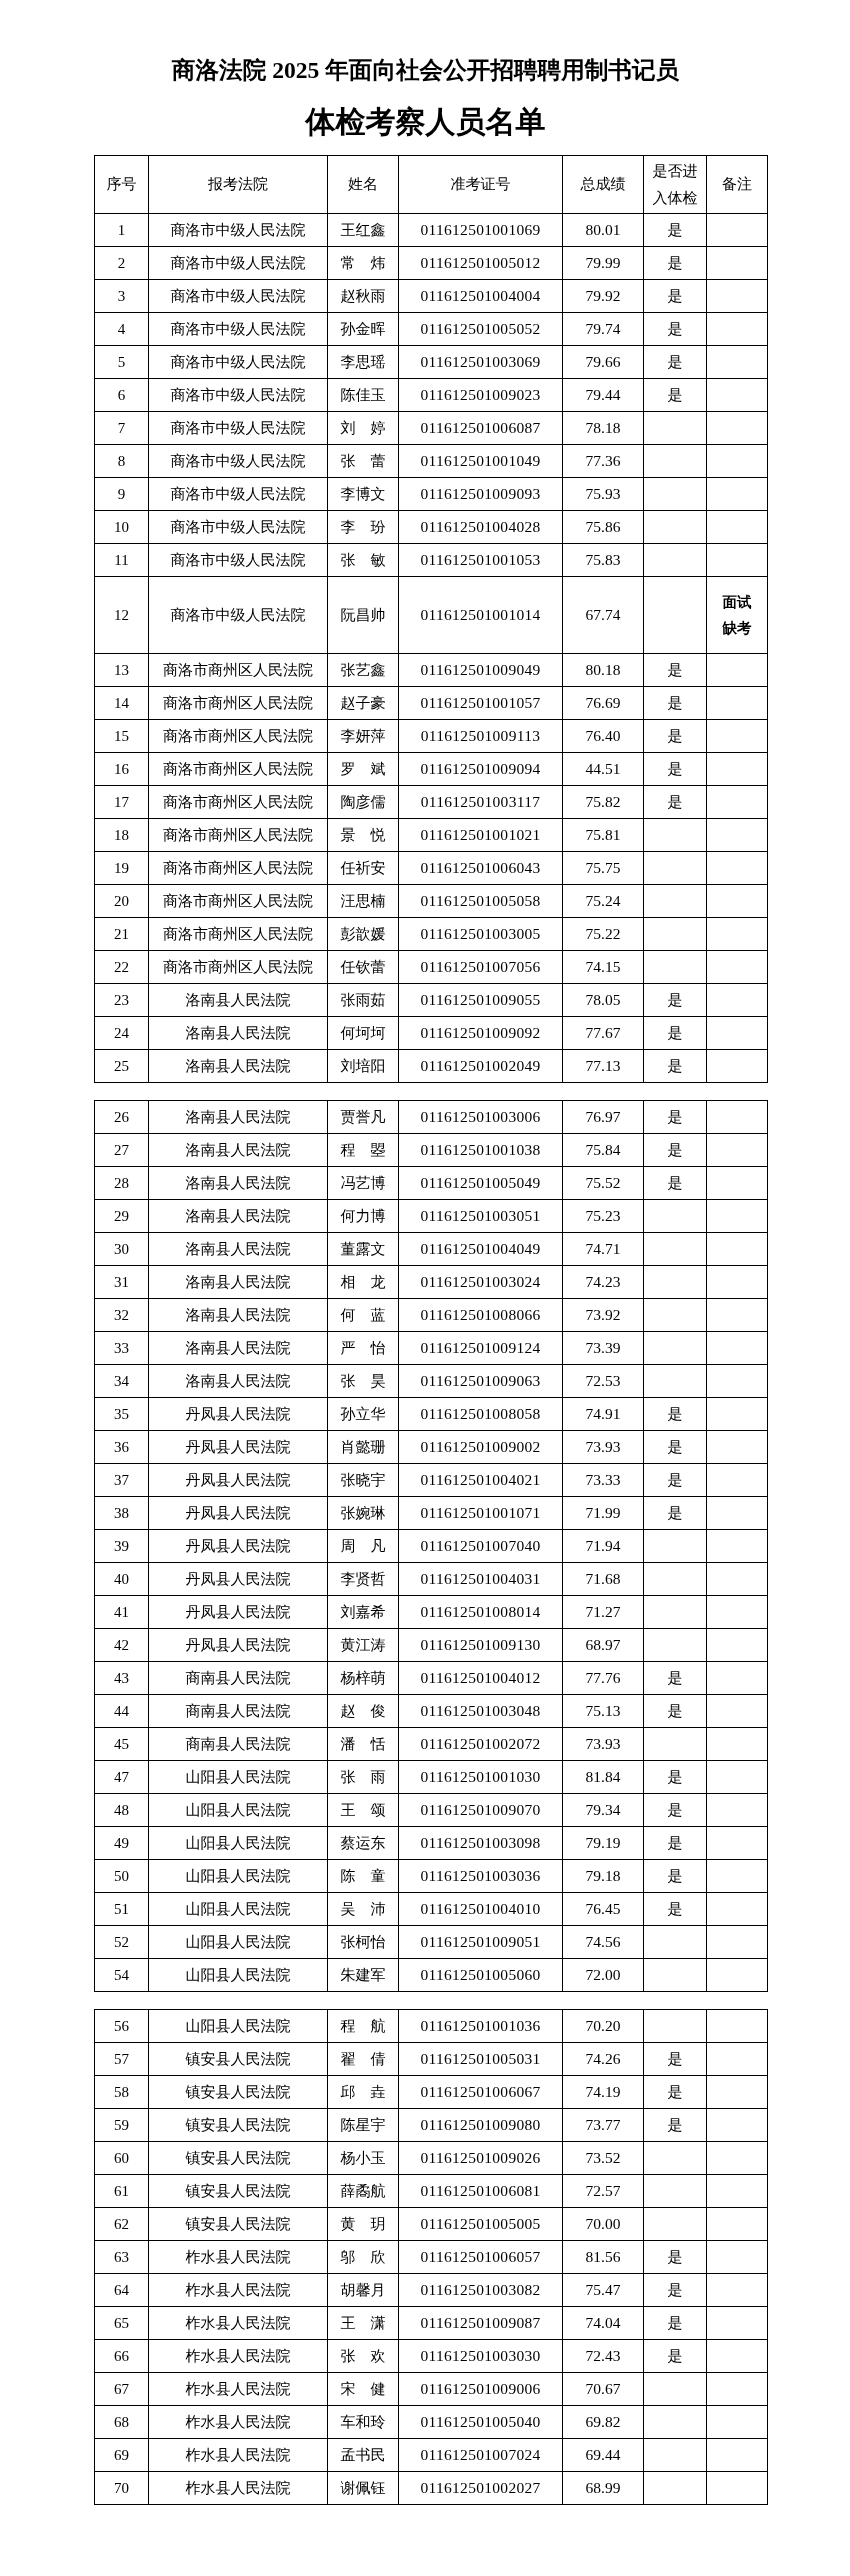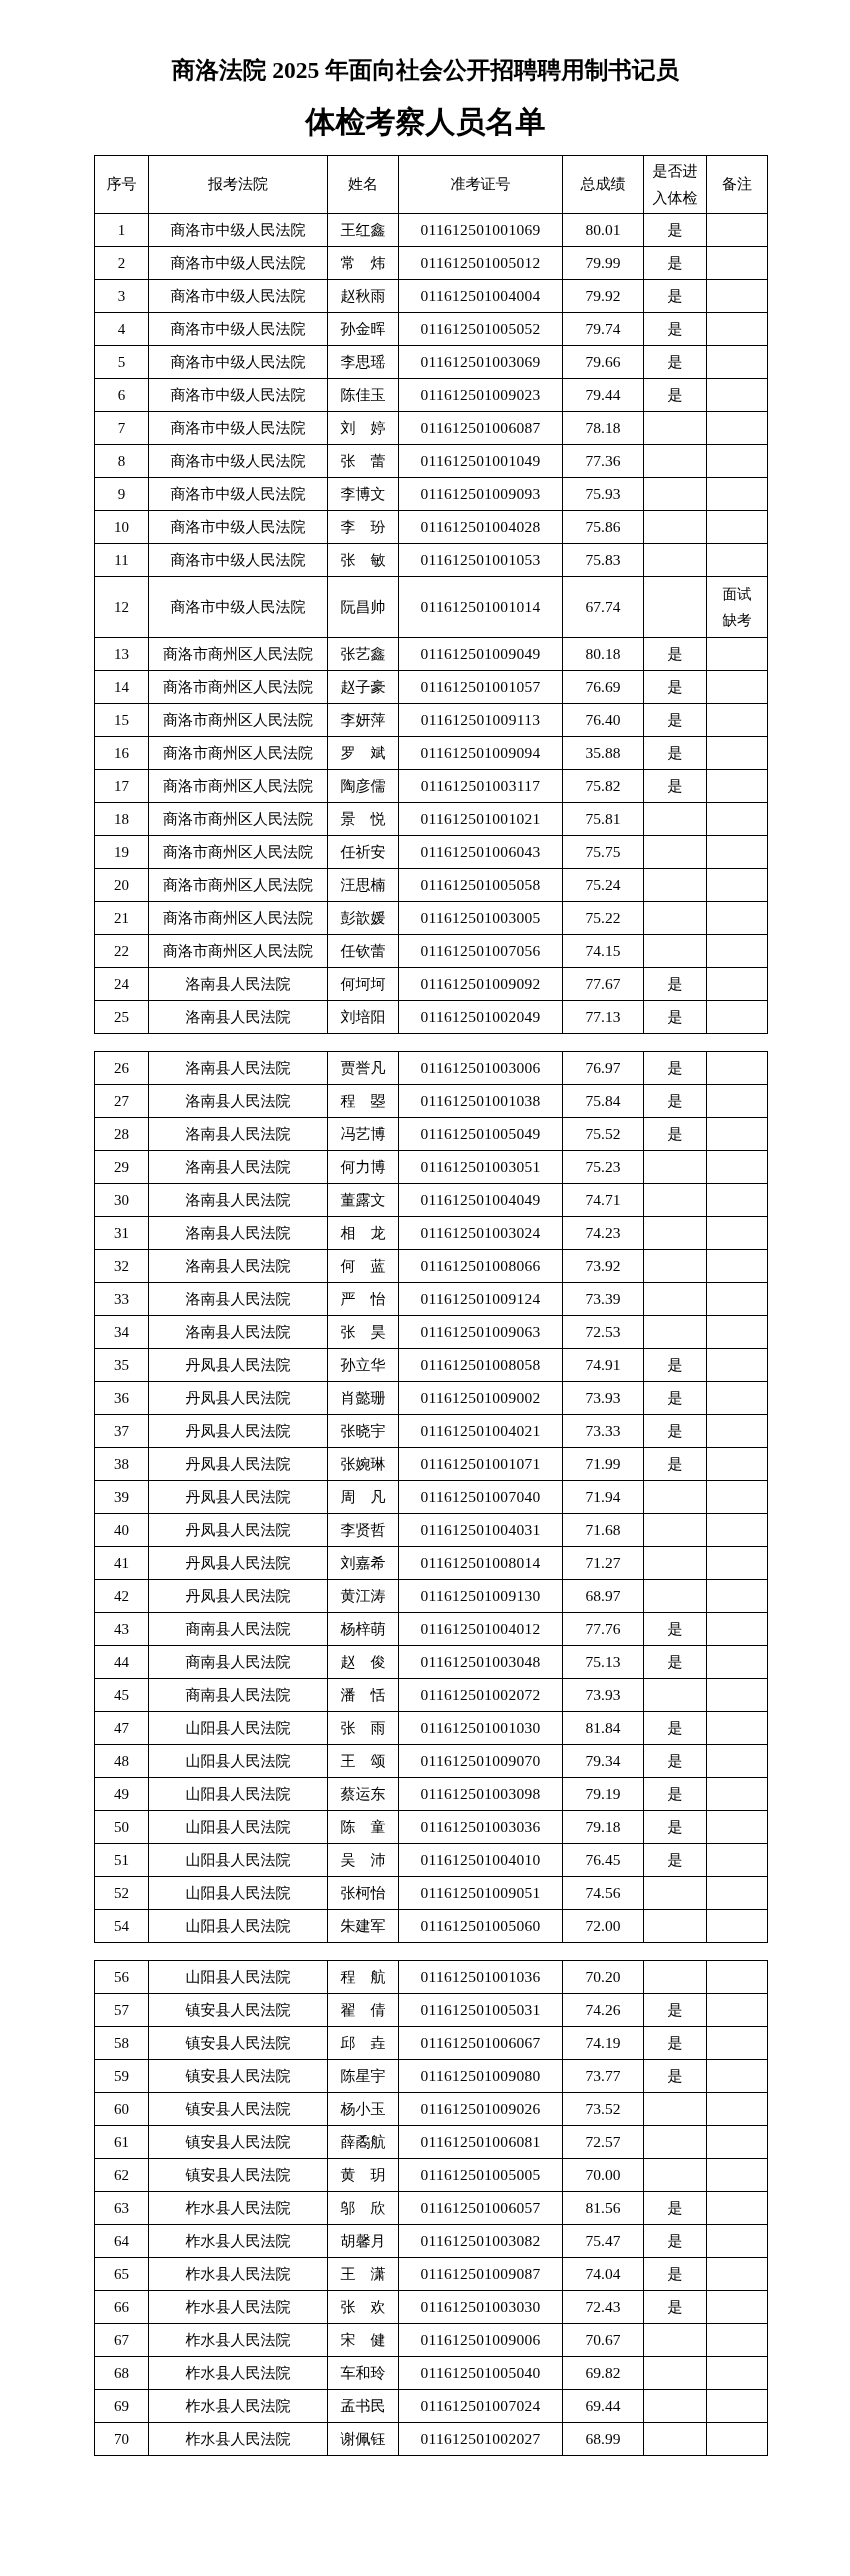--- a/index.html
+++ b/index.html
@@ -49,23 +49,24 @@
   tbody tr.tall { height: 46px; }
   td[data-name="cell-ticket"] { font-size: 15.5px; letter-spacing: 0.3px; }
   td[data-name="cell-score"]  { font-size: 15.5px; }
   .wrap-enter {
     width: 47px;
     margin: 0 auto;
     line-height: 1.75;
   }
   .wrap-remark {
     width: 32px;
-    margin: 4px auto;
+    margin: 12px auto;
     line-height: 1.8;
     font-size: 14.5px;
+    font-weight: bold;
   }
 </style>
 </head>
 <body>
 
 <div class="page" data-name="document-page">
   <div class="title-line1" data-name="page-title">商洛法院 2025 年面向社会公开招聘聘用制书记员</div>
   <div class="title-line2" data-name="page-subtitle">体检考察人员名单</div>
   <div id="tables" data-name="roster-tables">
       <table data-name="roster-table-segment-1">
@@ -239,21 +240,21 @@
             <td data-name="cell-ticket">011612501009113</td>
             <td data-name="cell-score">76.40</td>
             <td data-name="cell-enter">是</td>
             <td data-name="cell-remark"></td>
           </tr>
           <tr data-name="table-row">
             <td data-name="cell-serial">16</td>
             <td data-name="cell-court">商洛市商州区人民法院</td>
             <td data-name="cell-name">罗　斌</td>
             <td data-name="cell-ticket">011612501009094</td>
-            <td data-name="cell-score">35.88</td>
+            <td data-name="cell-score">44.51</td>
             <td data-name="cell-enter">是</td>
             <td data-name="cell-remark"></td>
           </tr>
           <tr data-name="table-row">
             <td data-name="cell-serial">17</td>
             <td data-name="cell-court">商洛市商州区人民法院</td>
             <td data-name="cell-name">陶彦儒</td>
             <td data-name="cell-ticket">011612501003117</td>
             <td data-name="cell-score">75.82</td>
             <td data-name="cell-enter">是</td>
@@ -295,20 +296,29 @@
             <td data-name="cell-enter"></td>
             <td data-name="cell-remark"></td>
           </tr>
           <tr data-name="table-row">
             <td data-name="cell-serial">22</td>
             <td data-name="cell-court">商洛市商州区人民法院</td>
             <td data-name="cell-name">任钦蕾</td>
             <td data-name="cell-ticket">011612501007056</td>
             <td data-name="cell-score">74.15</td>
             <td data-name="cell-enter"></td>
+            <td data-name="cell-remark"></td>
+          </tr>
+          <tr data-name="table-row">
+            <td data-name="cell-serial">23</td>
+            <td data-name="cell-court">洛南县人民法院</td>
+            <td data-name="cell-name">张雨茹</td>
+            <td data-name="cell-ticket">011612501009055</td>
+            <td data-name="cell-score">78.05</td>
+            <td data-name="cell-enter">是</td>
             <td data-name="cell-remark"></td>
           </tr>
           <tr data-name="table-row">
             <td data-name="cell-serial">24</td>
             <td data-name="cell-court">洛南县人民法院</td>
             <td data-name="cell-name">何坷坷</td>
             <td data-name="cell-ticket">011612501009092</td>
             <td data-name="cell-score">77.67</td>
             <td data-name="cell-enter">是</td>
             <td data-name="cell-remark"></td>

